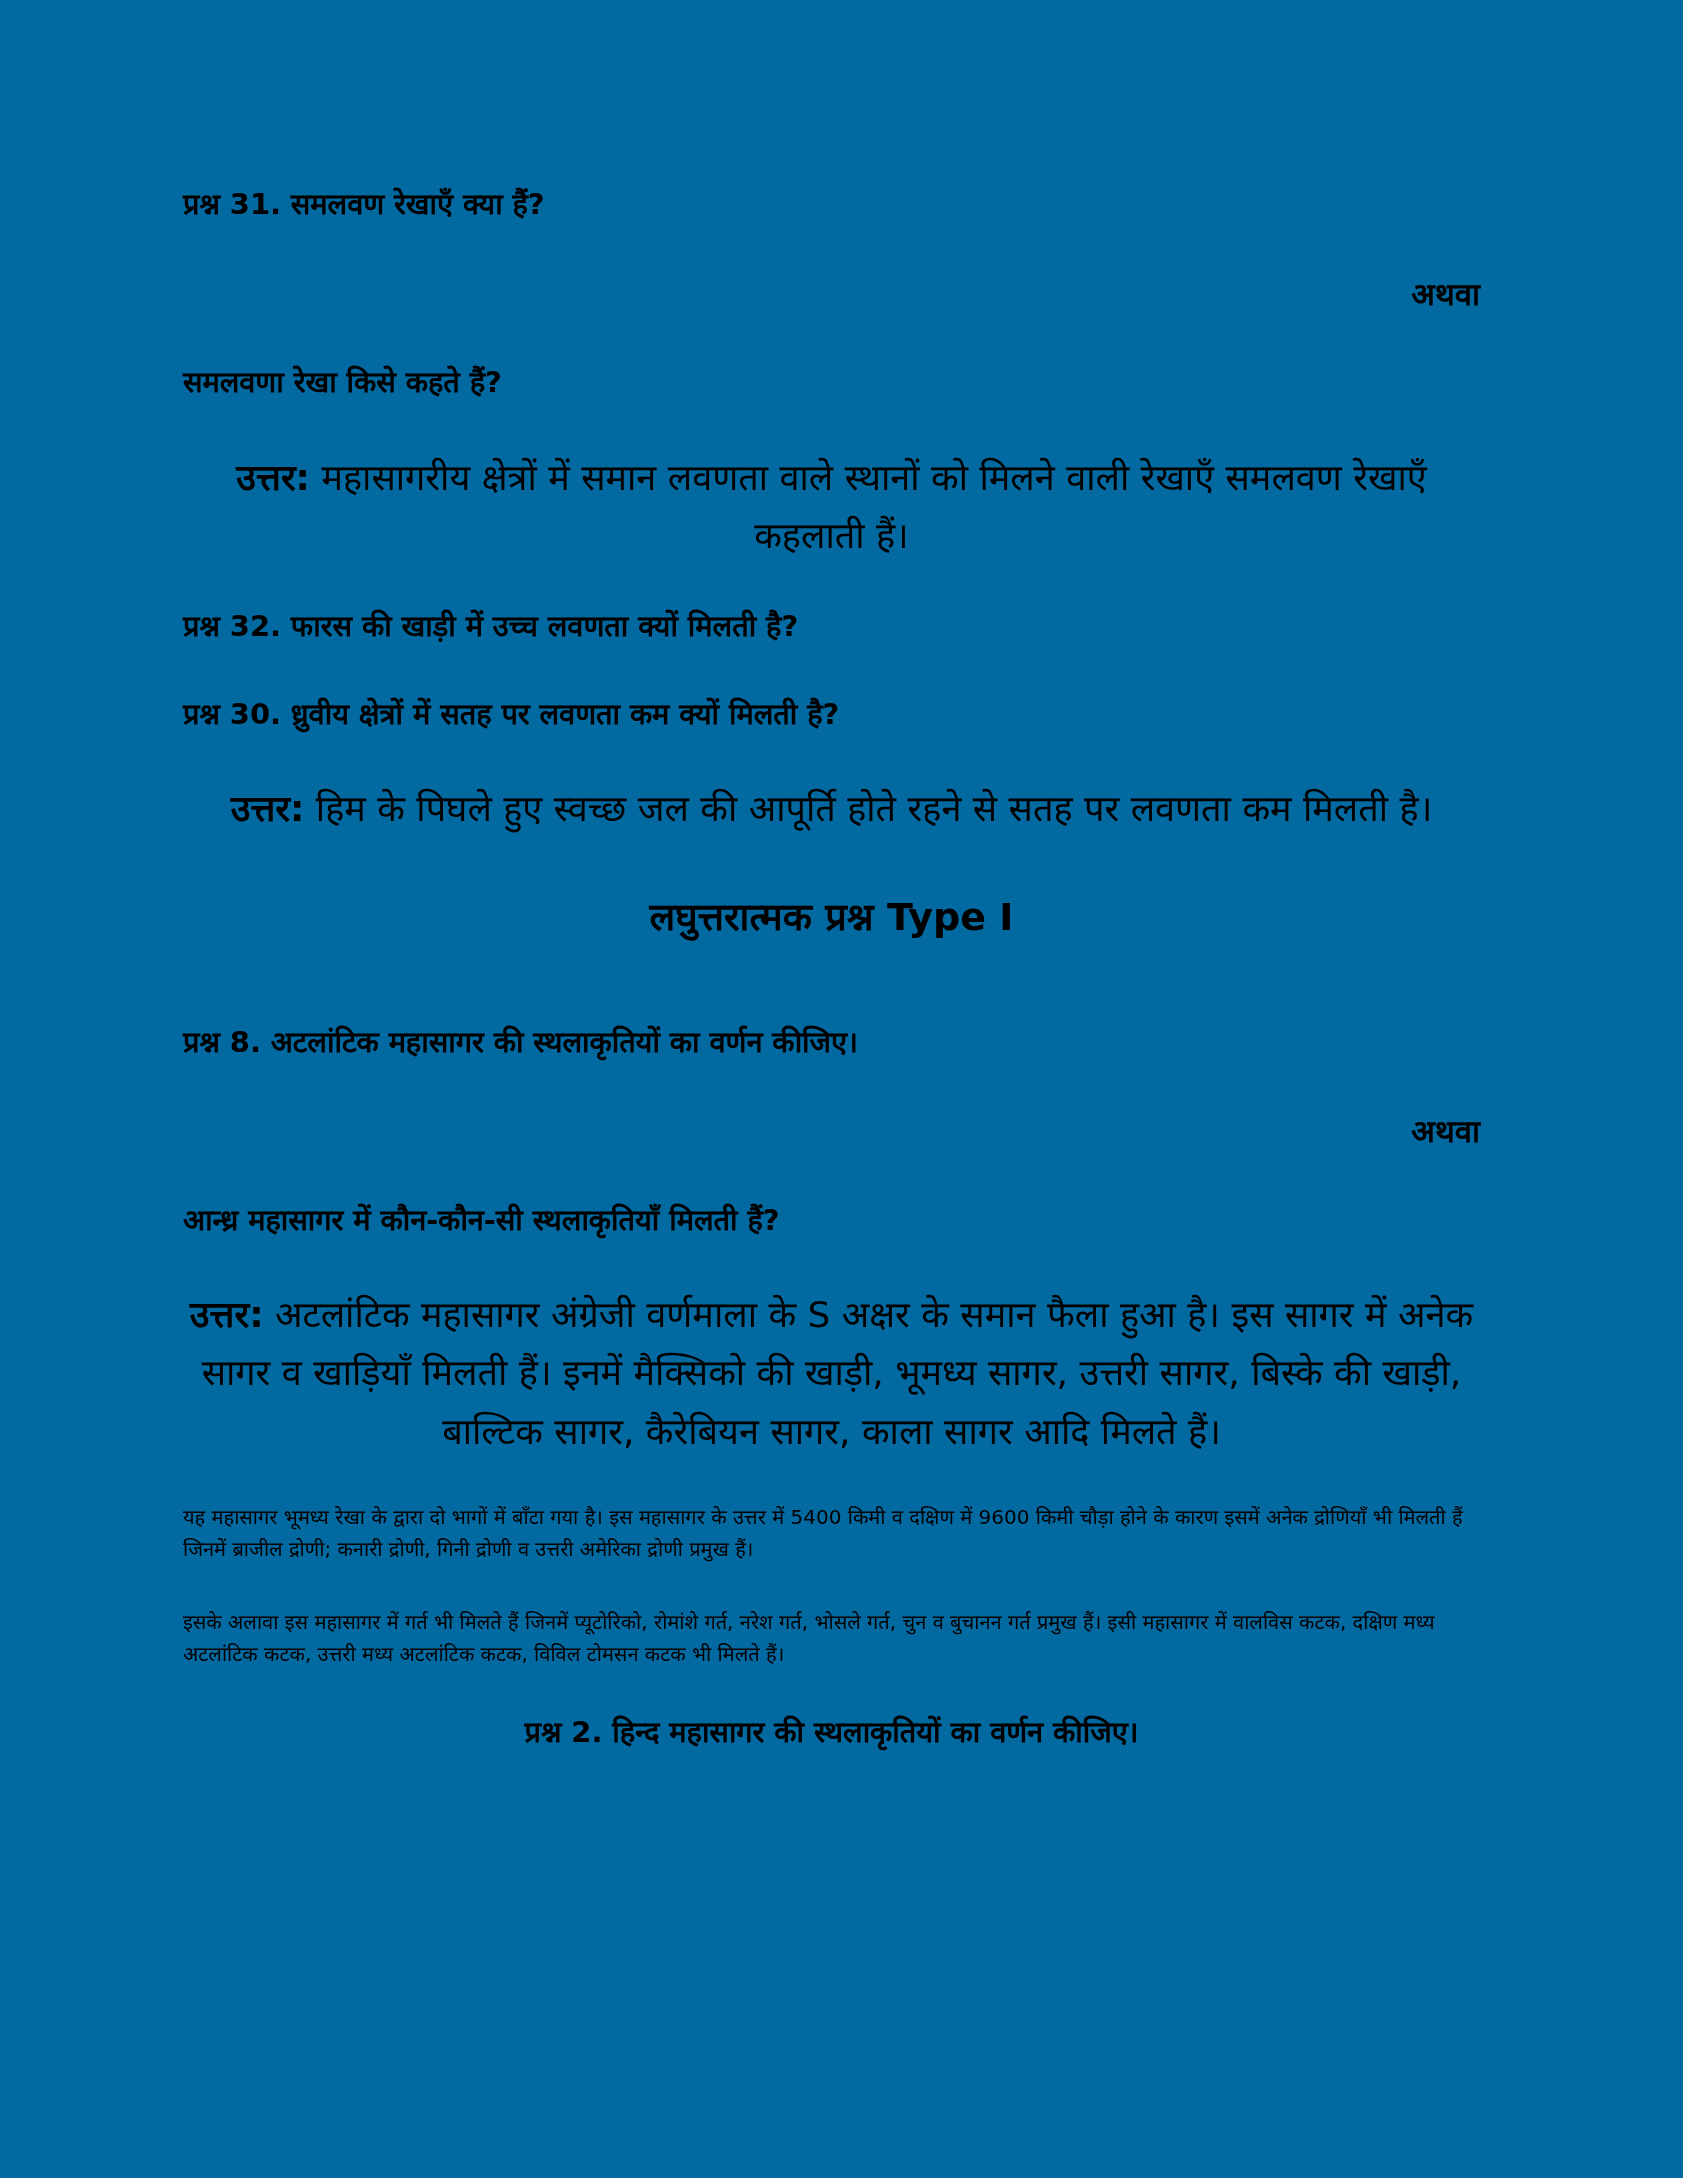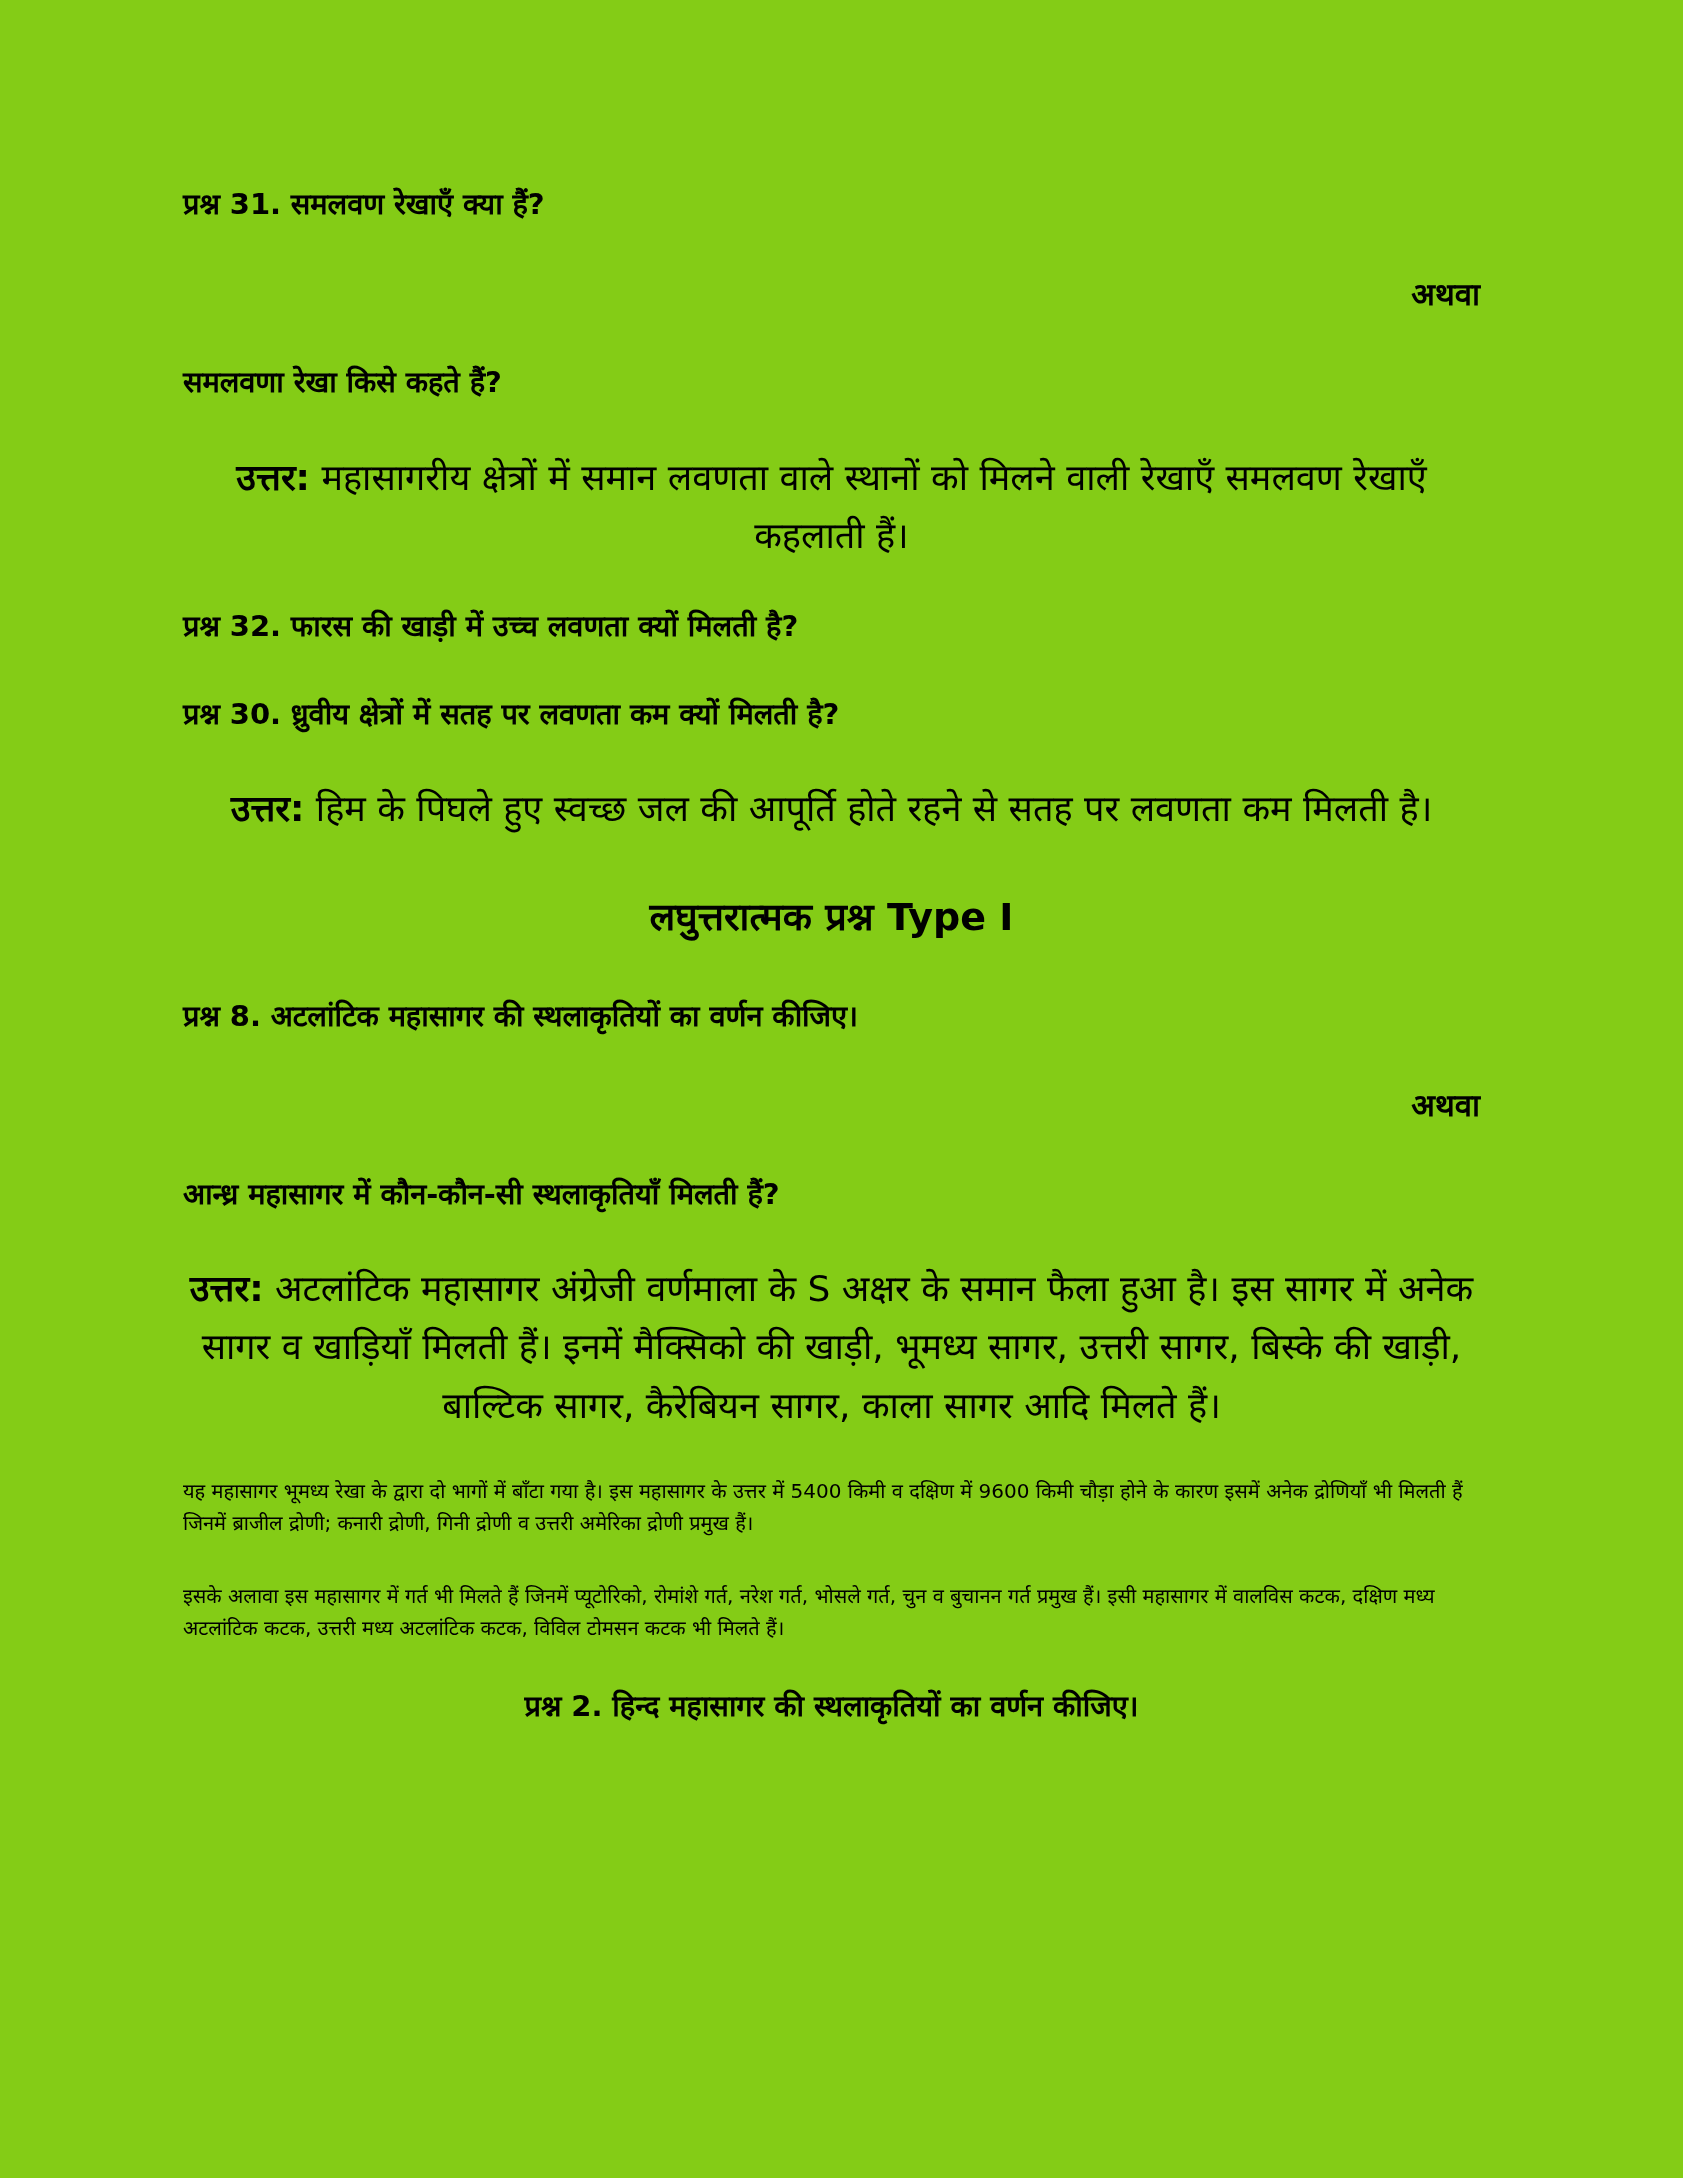--- a/index.html
+++ b/index.html
@@ -8,21 +8,21 @@
     background: #ffffff;
   }
   body {
     font-family: "Liberation Serif", "DejaVu Serif", serif;
     color: #000000;
   }
   .page {
     width: 1683px;
     height: 2178px;
     box-sizing: border-box;
-    background: #84cc16;
+    background: #0369a1;
     position: relative;
     overflow: hidden;
   }
   .content {
     position: absolute;
     left: 183px;
     top: 183px;
     width: 1297px;
   }
   .q-heading {
@@ -55,21 +55,21 @@
     font-family: "DejaVu Sans", "Liberation Sans", sans-serif;
     font-size: 20px;
     line-height: 1.62;
     margin: 0 0 40px 0;
   }
   .section-title {
     font-family: "DejaVu Sans", "Liberation Sans", sans-serif;
     font-weight: bold;
     font-size: 38px;
     text-align: center;
-    margin: 53px 0 50px 0;
+    margin: 53px 0 76px 0;
     line-height: 1.4;
   }
   .last {
     margin-bottom: 0;
     text-align: center;
   }
 </style>
 </head>
 <body>
 

